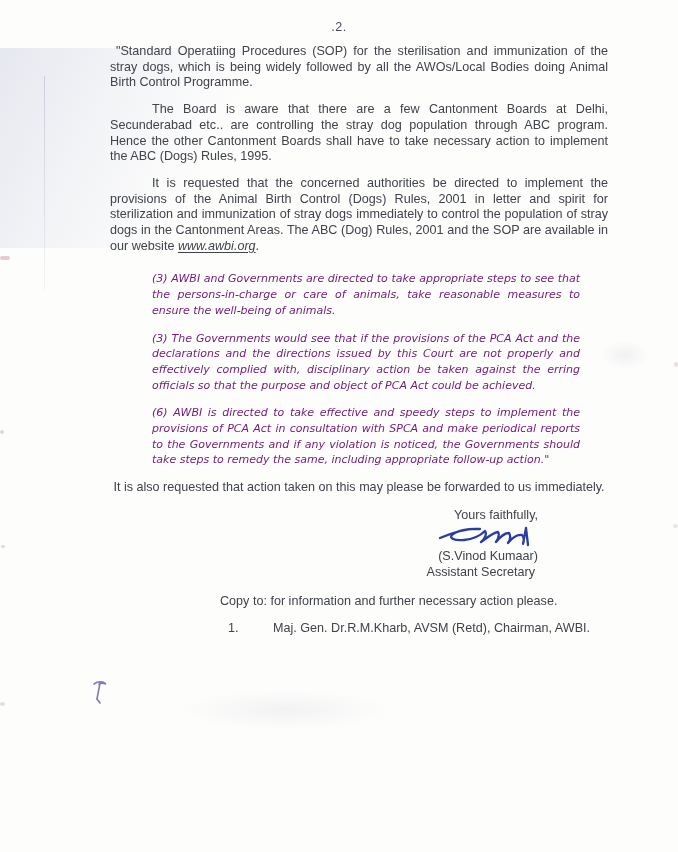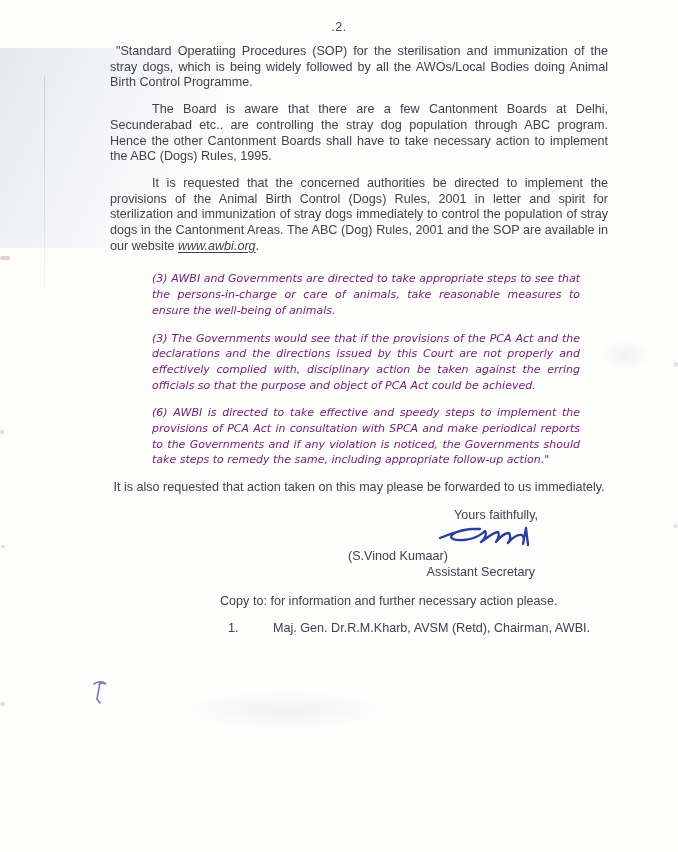--- a/index.html
+++ b/index.html
@@ -64,21 +64,21 @@
   .para.closing { margin-top: 3px; text-align: center; }
 
   .signoff {
     position: relative;
     margin: 12px 70px 0 auto;
     width: 190px;
     text-align: right;
     font-size: 12.6px; line-height: 15.5px;
   }
   .signature-wrap { height: 24px; margin: 1px 4px 1px 0; text-align: right; }
-  .signer-name { text-align: left; }
+  .signer-name { text-align: right; }
   .signer-title { text-align: right; padding-right: 3px; }
 
   .pen-mark { position: absolute; left: 90px; top: 678px; }
 
   .copy-section {
     position: relative;
     margin-top: 14px;
     margin-left: 110px;
     width: 510px;
     font-size: 12.6px; line-height: 15.7px;

